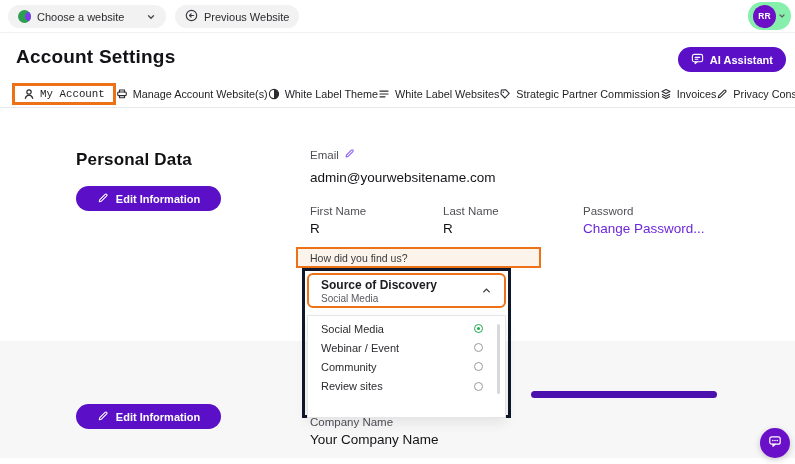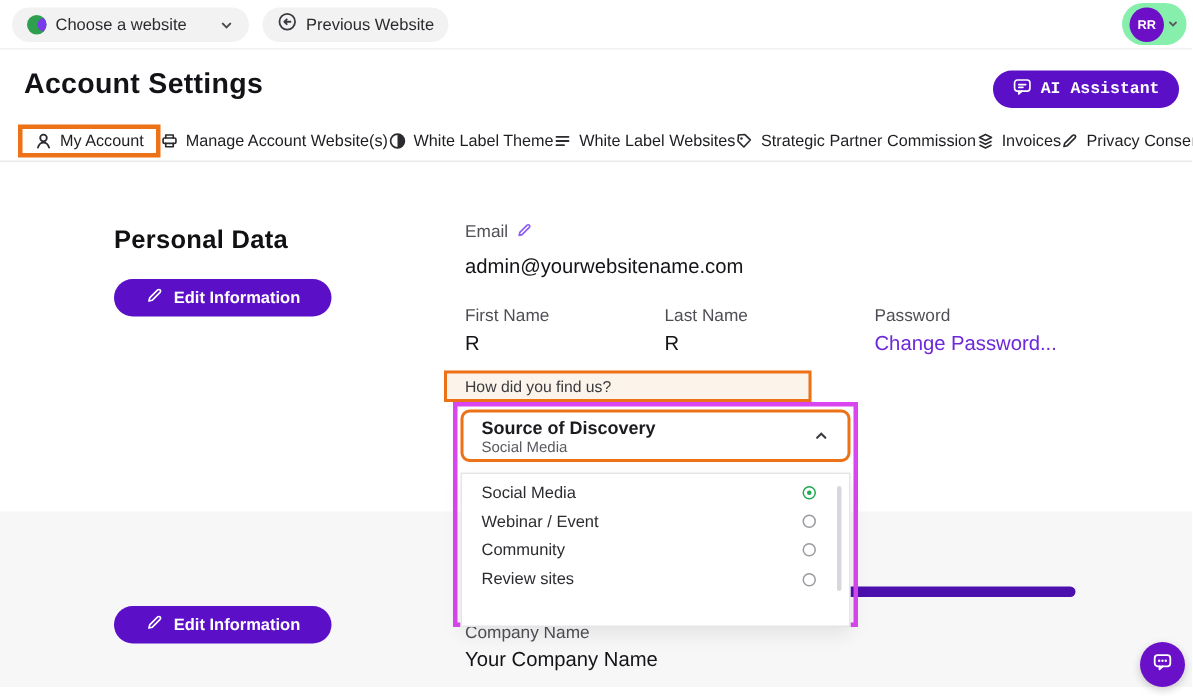--- a/index.html
+++ b/index.html
@@ -14,45 +14,45 @@
   .pill-prev { left:175px; }
   .globe { width:13px; height:13px; border-radius:50%; background:#2e9e4f; position:relative; overflow:hidden; flex:0 0 13px; }
   .globe::after { content:""; position:absolute; right:-3px; top:2px; width:9px; height:9px; border-radius:50%; background:#7c3aed; }
   .chev { display:flex; align-items:center; }
   .pill-choose .chev { margin-left:auto; }
   .avatar-wrap { position:absolute; right:4px; top:2px; width:43px; height:28px; background:#86efac; border-radius:14px; display:flex; align-items:center; justify-content:center; gap:2px; cursor:pointer; }
   .avatar { width:23px; height:23px; border-radius:50%; background:#6d0fc7; color:#fff; font-size:8.5px; font-weight:700; display:flex; align-items:center; justify-content:center; }
 
   
   .page-title { position:absolute; left:16px; top:46px; font-size:19px; font-weight:700; color:#121217; letter-spacing:.2px; }
-  .ai-btn { position:absolute; right:9px; top:47px; height:25px; background:#5b0fc7; border:none; border-radius:13px; color:#fff; font-family:Liberation Mono, monospace; font-size:11px; font-weight:700; display:flex; align-items:center; gap:6px; padding:0 13px; cursor:pointer; }
+  .ai-btn { position:absolute; right:9px; top:47px; height:25px; background:#5b0fc7; border:none; border-radius:13px; color:#fff; font-family:Liberation Sans, sans-serif; font-size:11px; font-weight:700; display:flex; align-items:center; gap:6px; padding:0 13px; cursor:pointer; }
 
   
   .tabbar { position:absolute; left:12px; top:81px; width:776px; height:26px; display:flex; align-items:center; justify-content:space-between; }
   .tabbar-line { position:absolute; left:0; top:107px; width:795px; height:1px; background:#e9e9ec; }
   .tab { display:flex; align-items:center; gap:5px; font-size:10.8px; font-weight:500; color:#1e1e22; white-space:nowrap; cursor:pointer; padding:3px 0; }
-  .tab.active { border:3px solid #ed7117; border-radius:0; padding:2px 8px; }
+  .tab.active { border:3px solid #ed7117; border-radius:0; padding:2px 8px;font-family:Liberation Mono, monospace; }
   .tab svg { display:block; }
 
   
   .gray-band { position:absolute; left:0; top:341px; width:795px; height:117px; background:#f7f7f8; }
   .sec-title { position:absolute; font-size:17px; font-weight:700; color:#111114; letter-spacing:.2px; }
   .edit-btn { position:absolute; left:76px; width:145px; height:25px; background:#5b0fc7; border:none; border-radius:13px; color:#fff; font-family:"Liberation Sans",sans-serif; font-size:11px; font-weight:700; display:flex; align-items:center; justify-content:center; gap:7px; cursor:pointer; }
   .f-label { position:absolute; font-size:11.5px; color:#4f4f56; display:flex; align-items:center; gap:5px;text-align:center; }
   .f-value { position:absolute; font-size:13.5px; color:#141418; font-weight:500; }
   .link { color:#6d28d9; cursor:pointer; }
 
   
   .purple-bar { position:absolute; left:531px; top:391px; width:186px; height:7px; border-radius:4px; background:#4b10ad; z-index:2; }
   .fab { position:absolute; left:760px; top:428px; width:30px; height:30px; border-radius:50%; background:#6a10c9; display:flex; align-items:center; justify-content:center; cursor:pointer; z-index:10; box-shadow:0 2px 6px rgba(0,0,0,.2); }
 
   
   .q-box { position:absolute; left:296px; top:247px; width:245px; height:21px; border:2px solid #ed7117; background:#fcf4eb; display:flex; align-items:center; padding-left:12px; z-index:5; }
   .q-box .q { font-size:10.5px; color:#3a3a3e; }
-  .annot-box { position:absolute; left:302px; top:268px; width:270px; height:150px; border:3px solid #d946ef; z-index:5; }
+  .annot-box { position:absolute; left:302px; top:268px; width:209px; height:150px; border:3px solid #0f172a; z-index:5; }
   .select-wrap { position:absolute; left:2px; right:2px; top:2px; height:35px; border:2px solid #ed7117; border-radius:6px; background:#fff; display:flex; align-items:center; padding:0 12px; cursor:pointer; }
   .select-texts { display:flex; flex-direction:column; gap:1px; }
   .select-label { font-size:12px; font-weight:600; color:#1c1c20; }
   .select-value { font-size:10px; color:#5a5a60; }
   .select-wrap .chev { margin-left:auto; }
   .options { position:absolute; left:2px; right:2px; top:44px; height:103px; background:#fff; border:1px solid #e5e5e8; box-shadow:0 5px 12px rgba(0,0,0,.08); padding:3px 0; }
   .opt { height:19.2px; display:flex; align-items:center; padding:0 22px 0 13px; cursor:pointer; }
   .opt .o-lbl { font-size:11px; color:#2c2c30; }
   .radio { margin-left:auto; width:9px; height:9px; border:1px solid #9a9aa0; border-radius:50%; position:relative; }
   .radio.on { border-color:#1ea952; }

